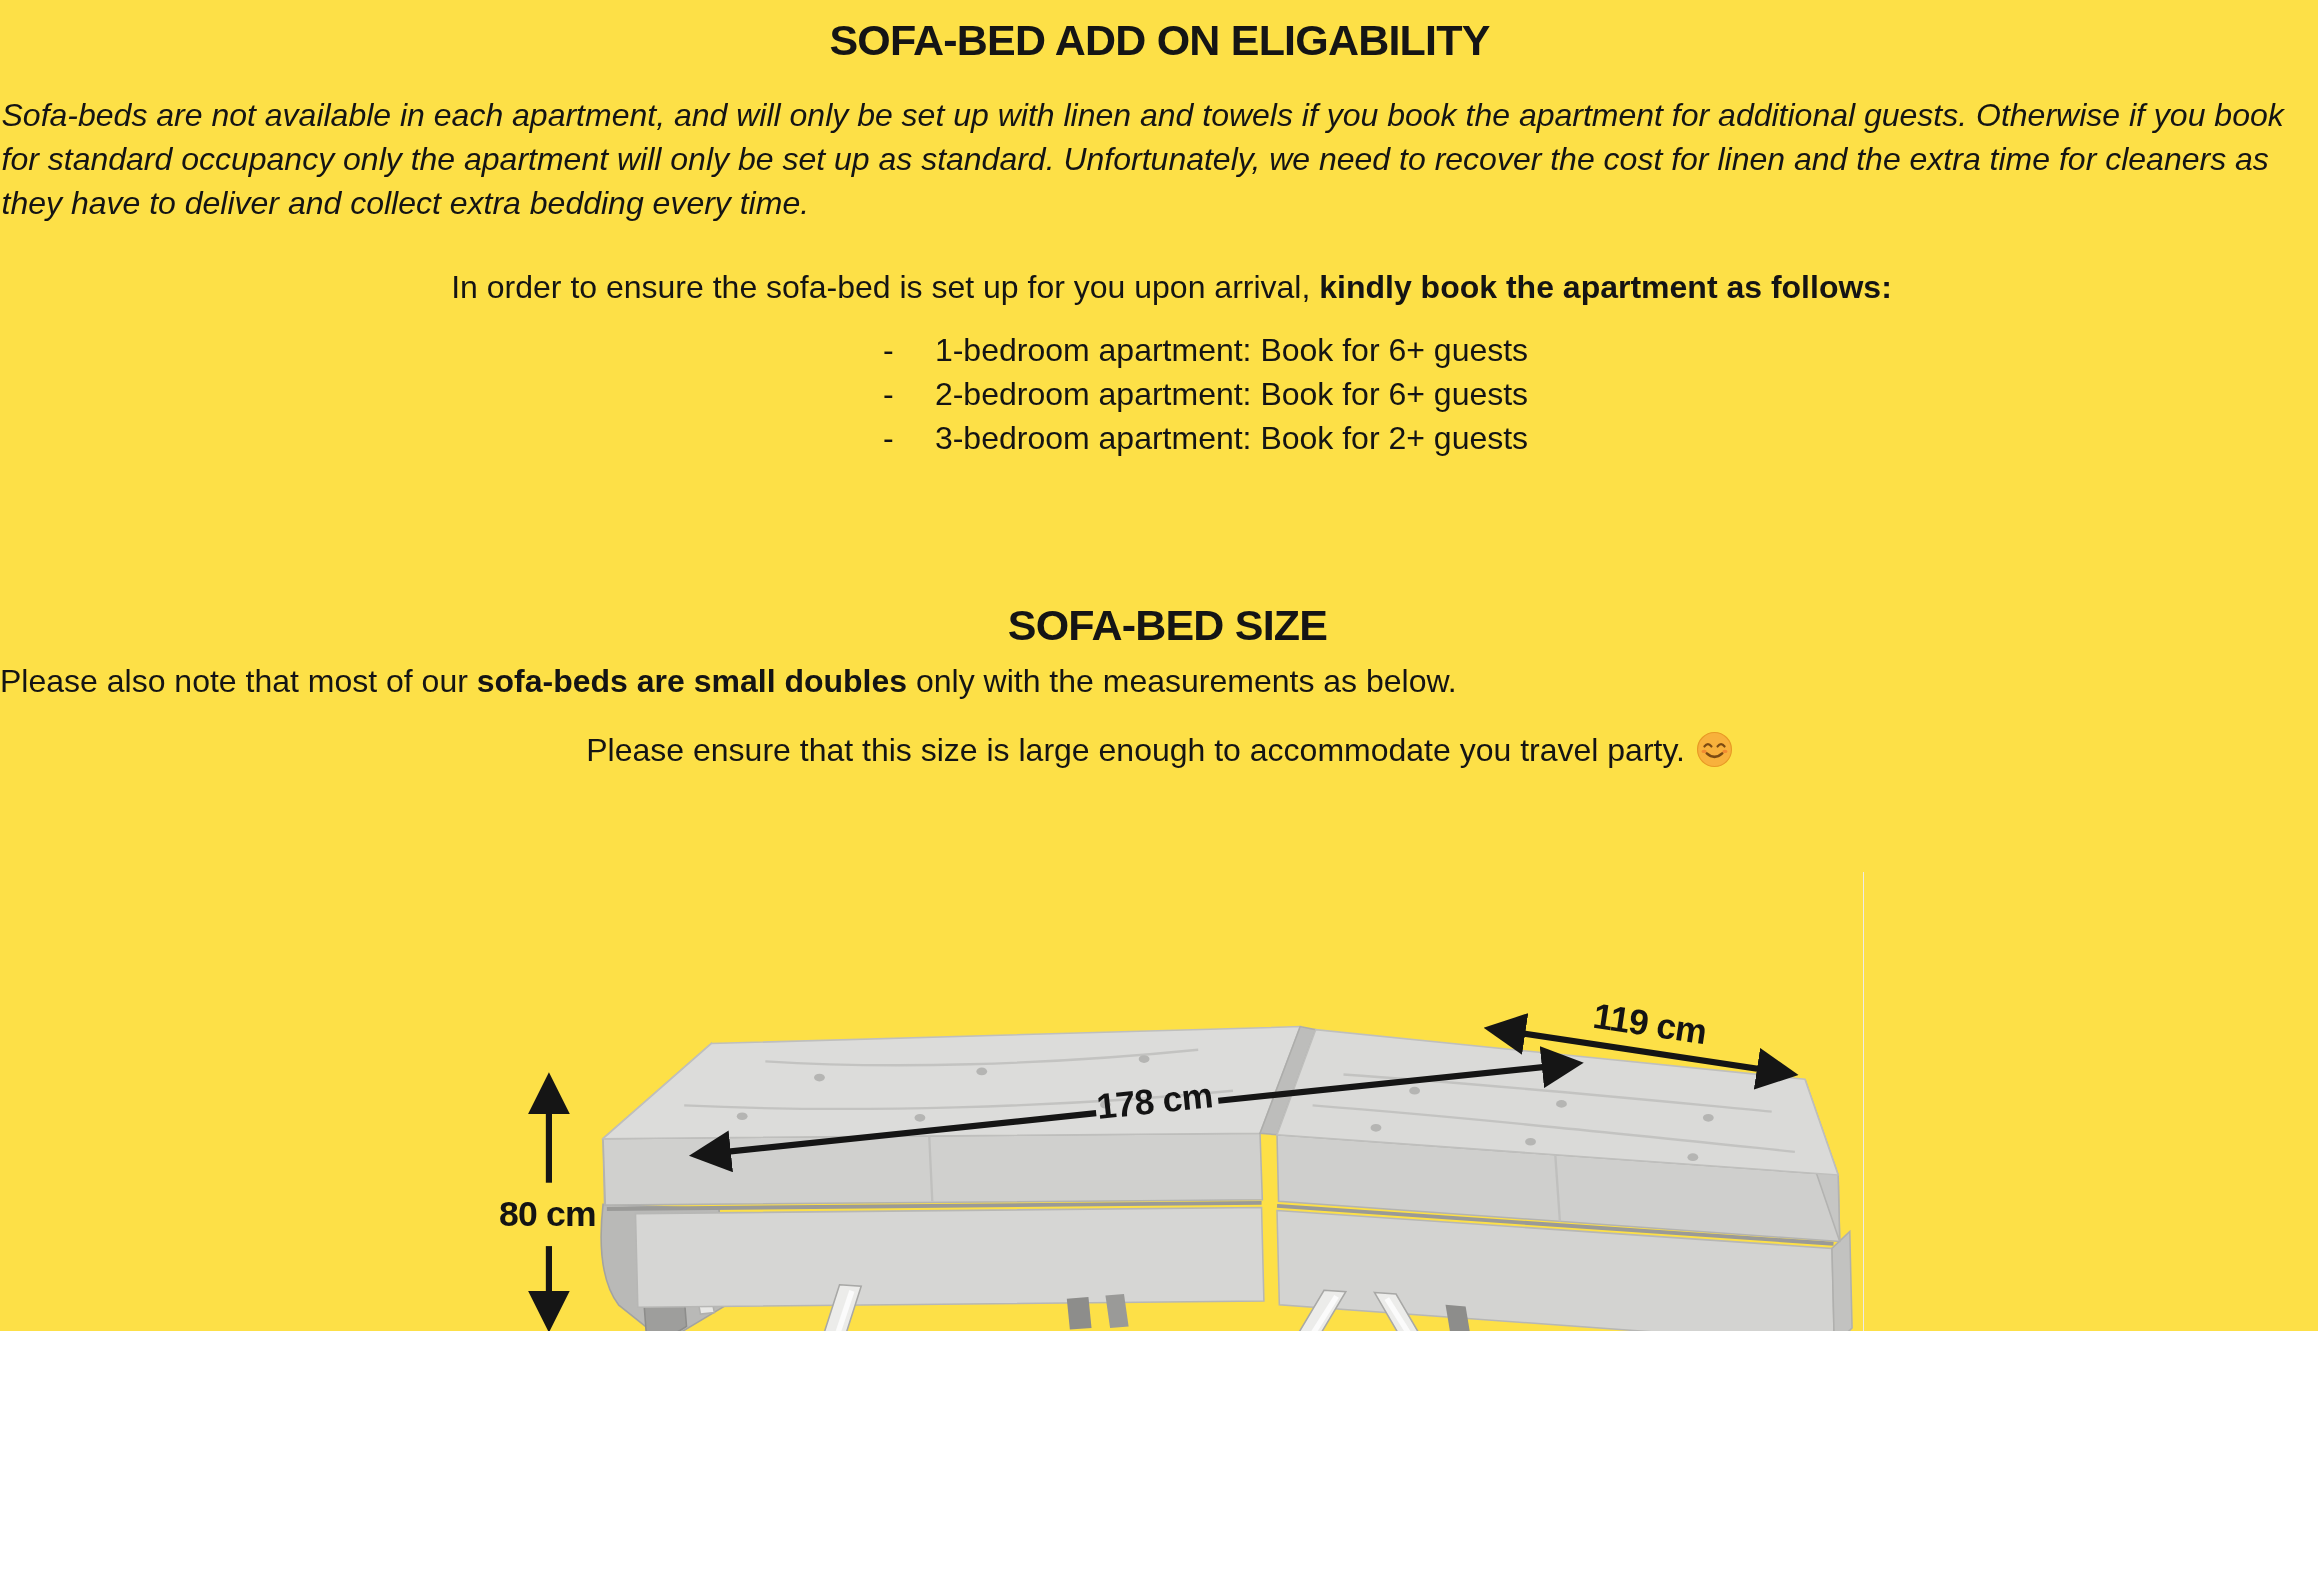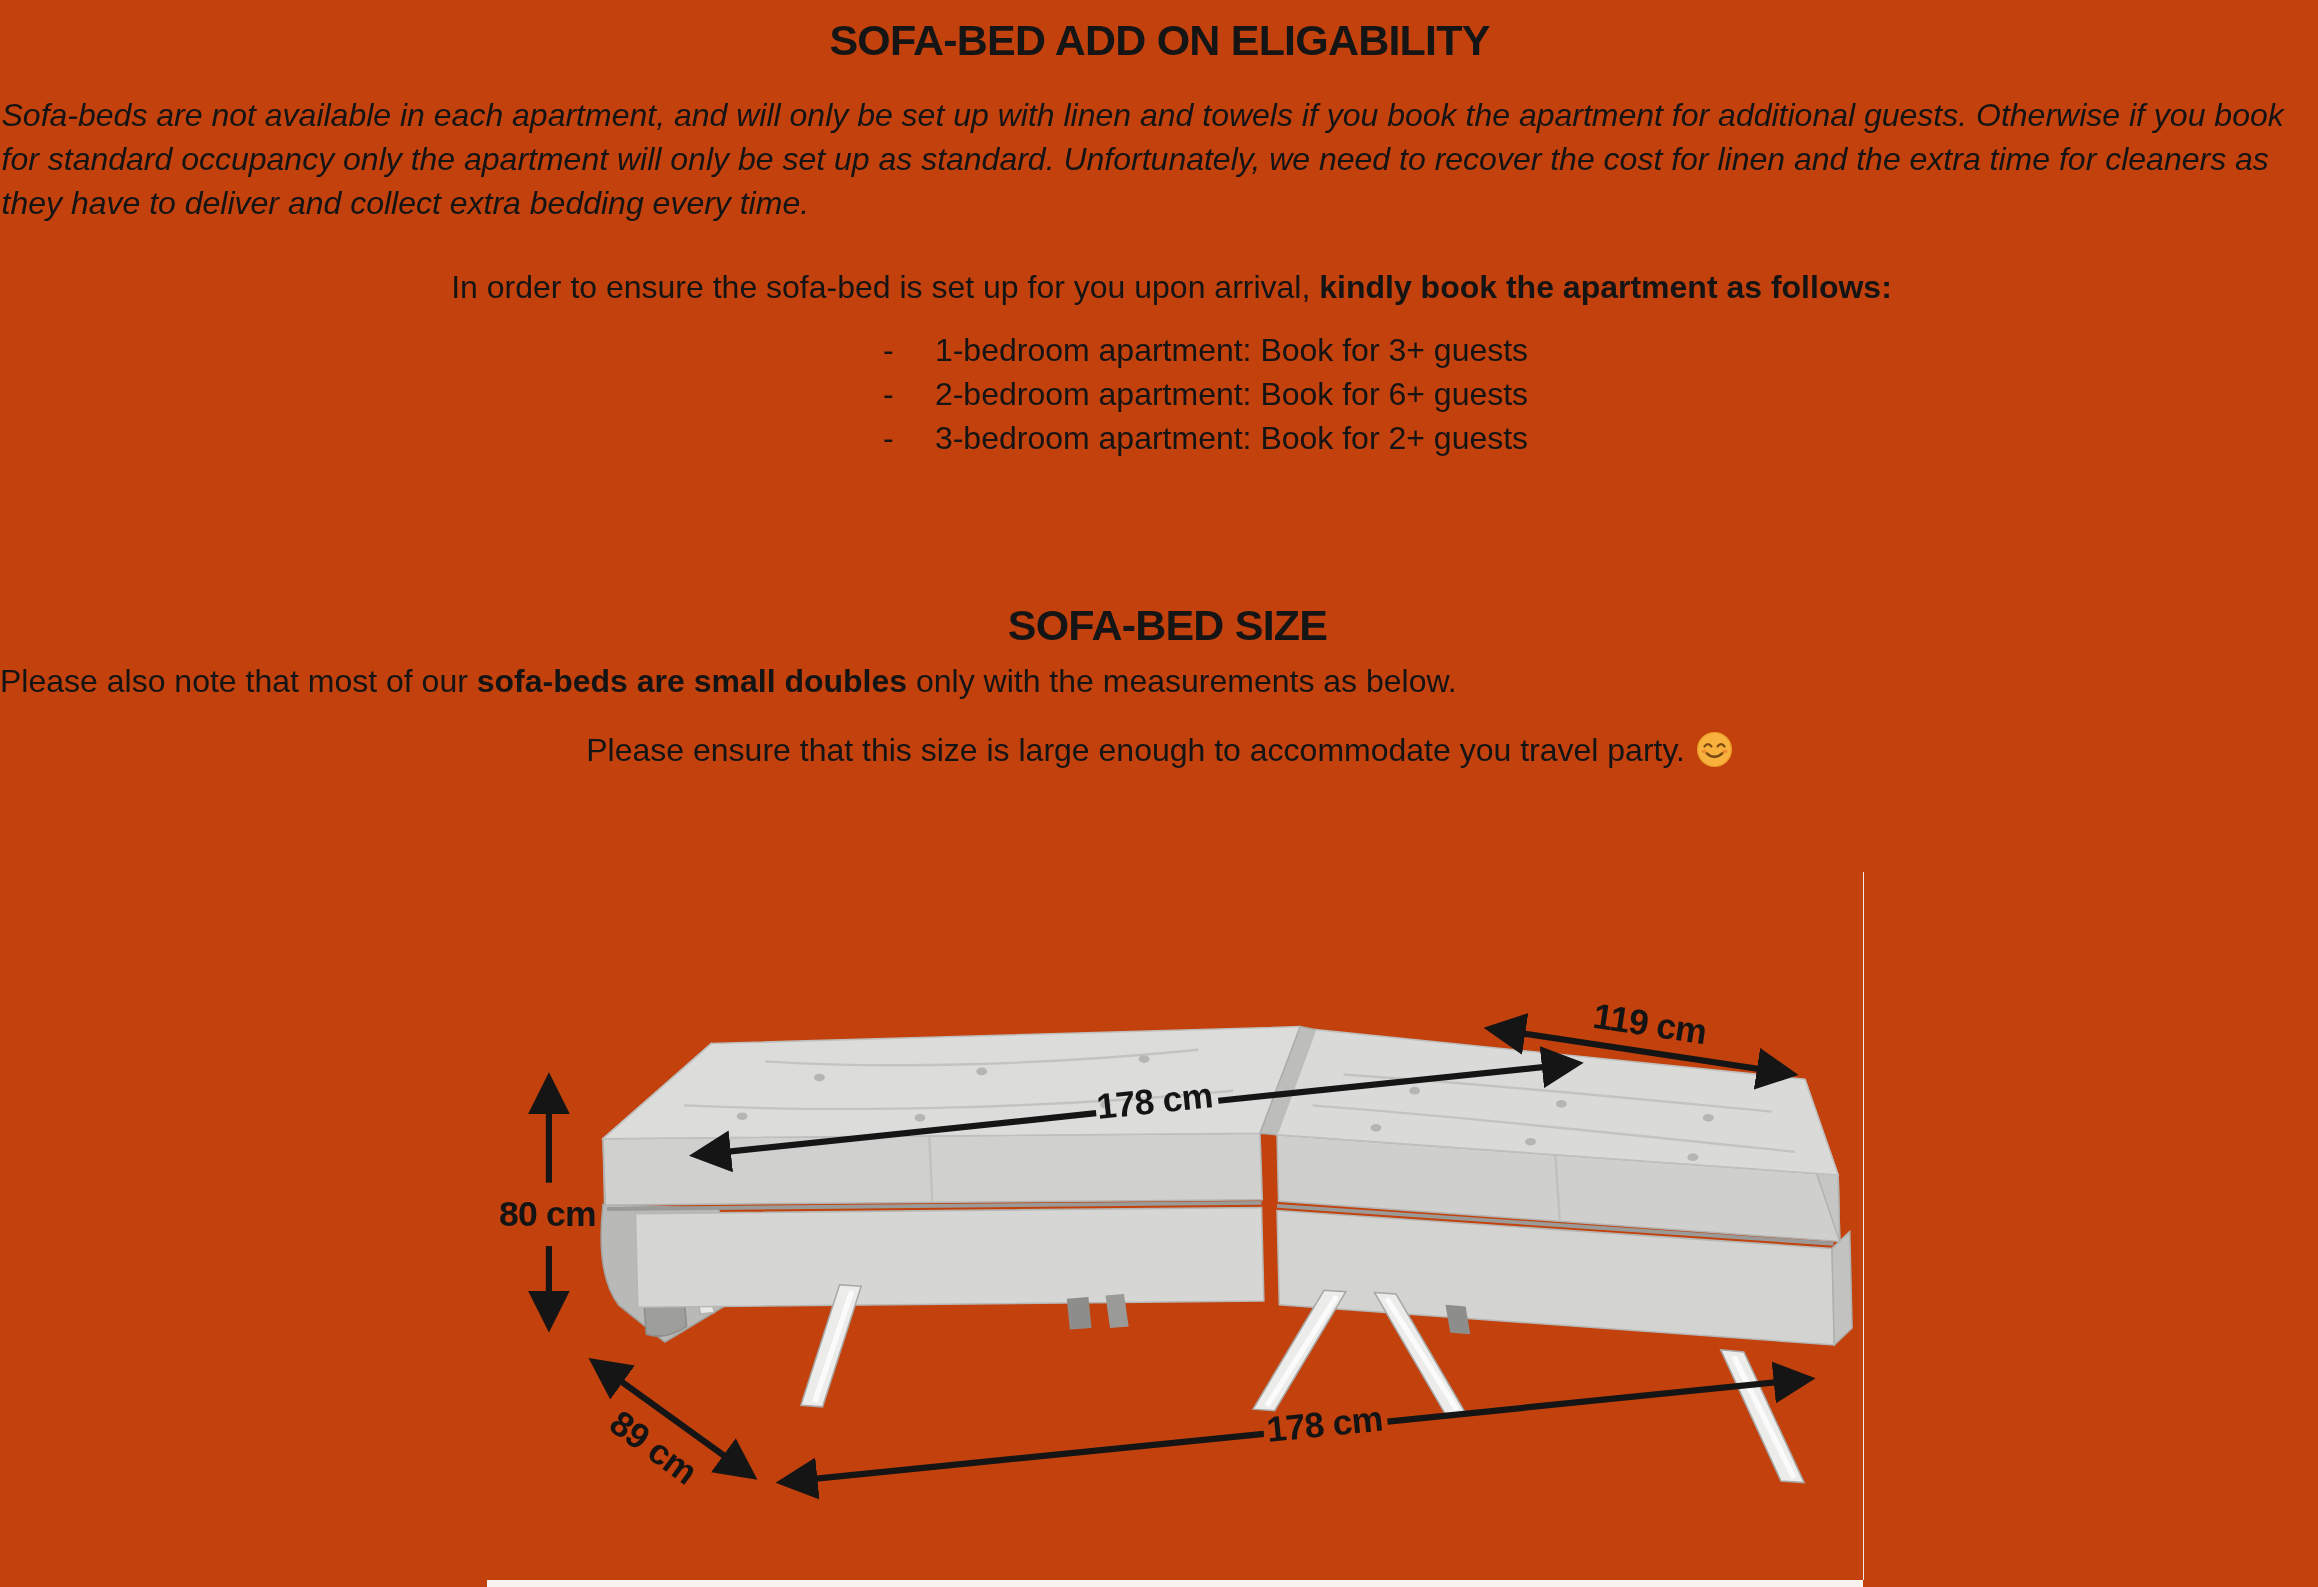--- a/index.html
+++ b/index.html
@@ -1,19 +1,19 @@
 <!DOCTYPE html>
 <html style="font-size:12.4px"><head>
 <meta charset="utf-8">
 <style>
   html,body{margin:0;padding:0;background:#ffffff;}
   .page{
     position:relative;
-    width:2319px;height:1587px;
-    background:#c2410c;
+    width:2319px;height:1331px;
+    background:#fde047;
     font-family:"Liberation Sans",sans-serif;
     color:#111;
     overflow:hidden;
   }
   .title{
     position:absolute;top:15.5px;left:0;width:100%;
     text-align:center;
     font-size:43px;font-weight:bold;letter-spacing:-0.8px;
     margin:0;color:#151515;
   }
@@ -72,21 +72,21 @@
   <h1 class="title">SOFA-BED ADD ON ELIGABILITY</h1>
 
   <p class="intro">Sofa-beds are not available in each apartment, and will only be set up with linen and towels if you book the apartment for additional guests. Otherwise if you book for standard occupancy only the apartment will only be set up as standard. Unfortunately, we need to recover the cost for linen and the extra time for cleaners as they have to deliver and collect extra bedding every time.</p>
 
   <p class="booking-line"><span>In order to ensure the sofa-bed is set up for you upon arrival, </span><strong>kindly book the apartment as follows:</strong></p>
 
   <div class="bullets">
     <div class="bullet-inner">
       <div class="bullet-row">
         <span class="bullet-dash">-</span>
-        <span>1-bedroom apartment: Book for 3+ guests</span>
+        <span>1-bedroom apartment: Book for 6+ guests</span>
       </div>
       <div class="bullet-row">
         <span class="bullet-dash">-</span>
         <span>2-bedroom apartment: Book for 6+ guests</span>
       </div>
       <div class="bullet-row">
         <span class="bullet-dash">-</span>
         <span>3-bedroom apartment: Book for 2+ guests</span>
       </div>
     </div>

